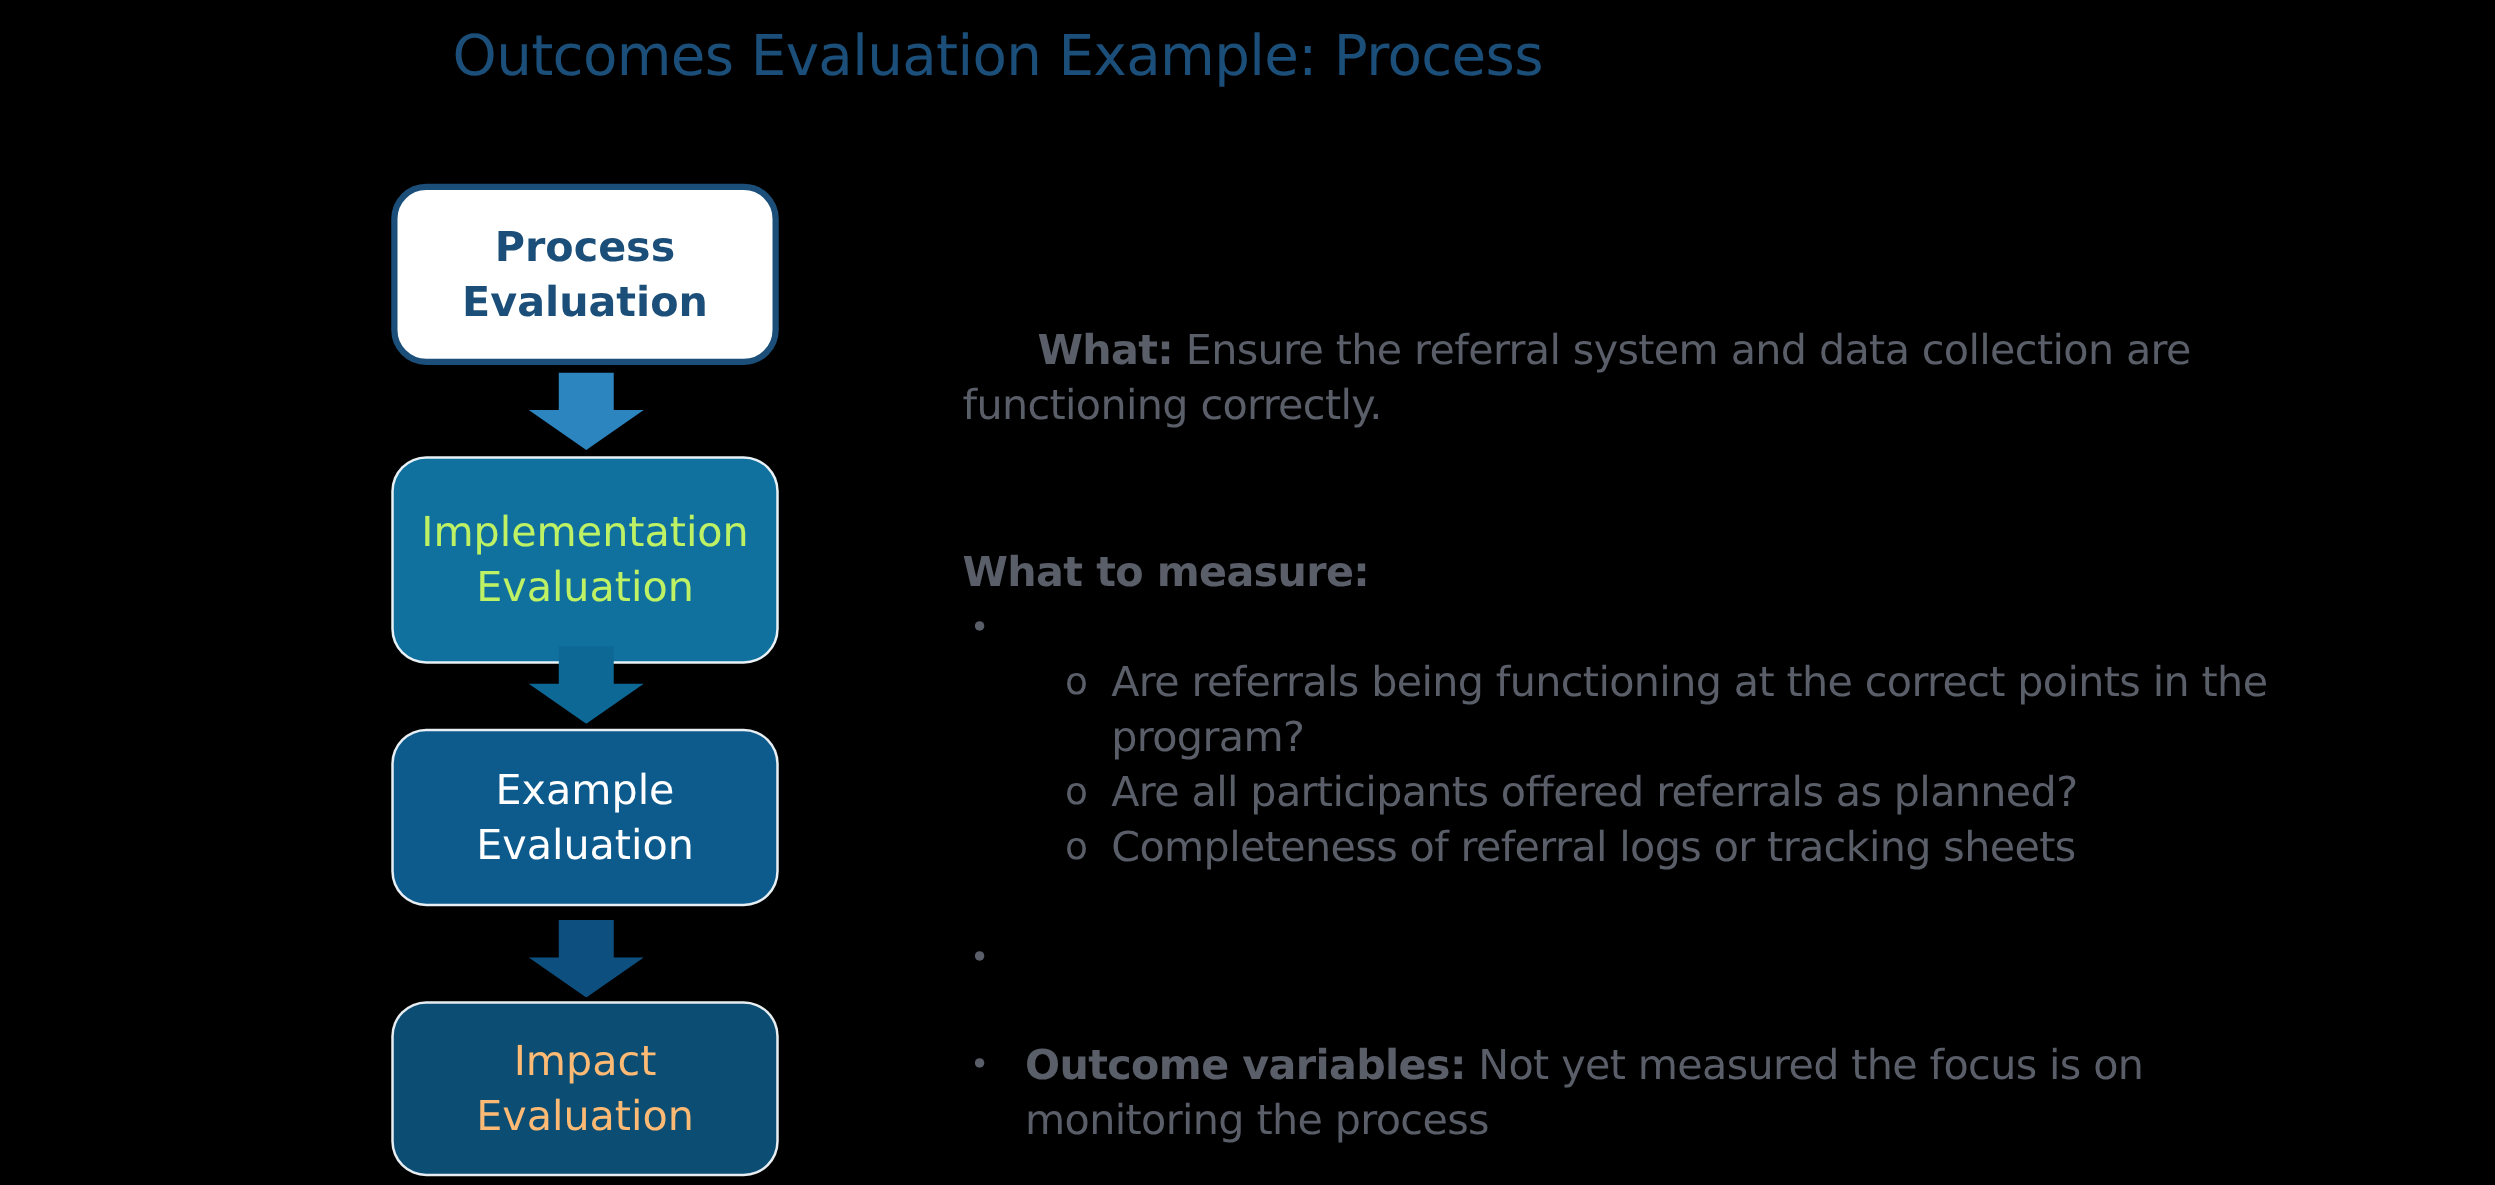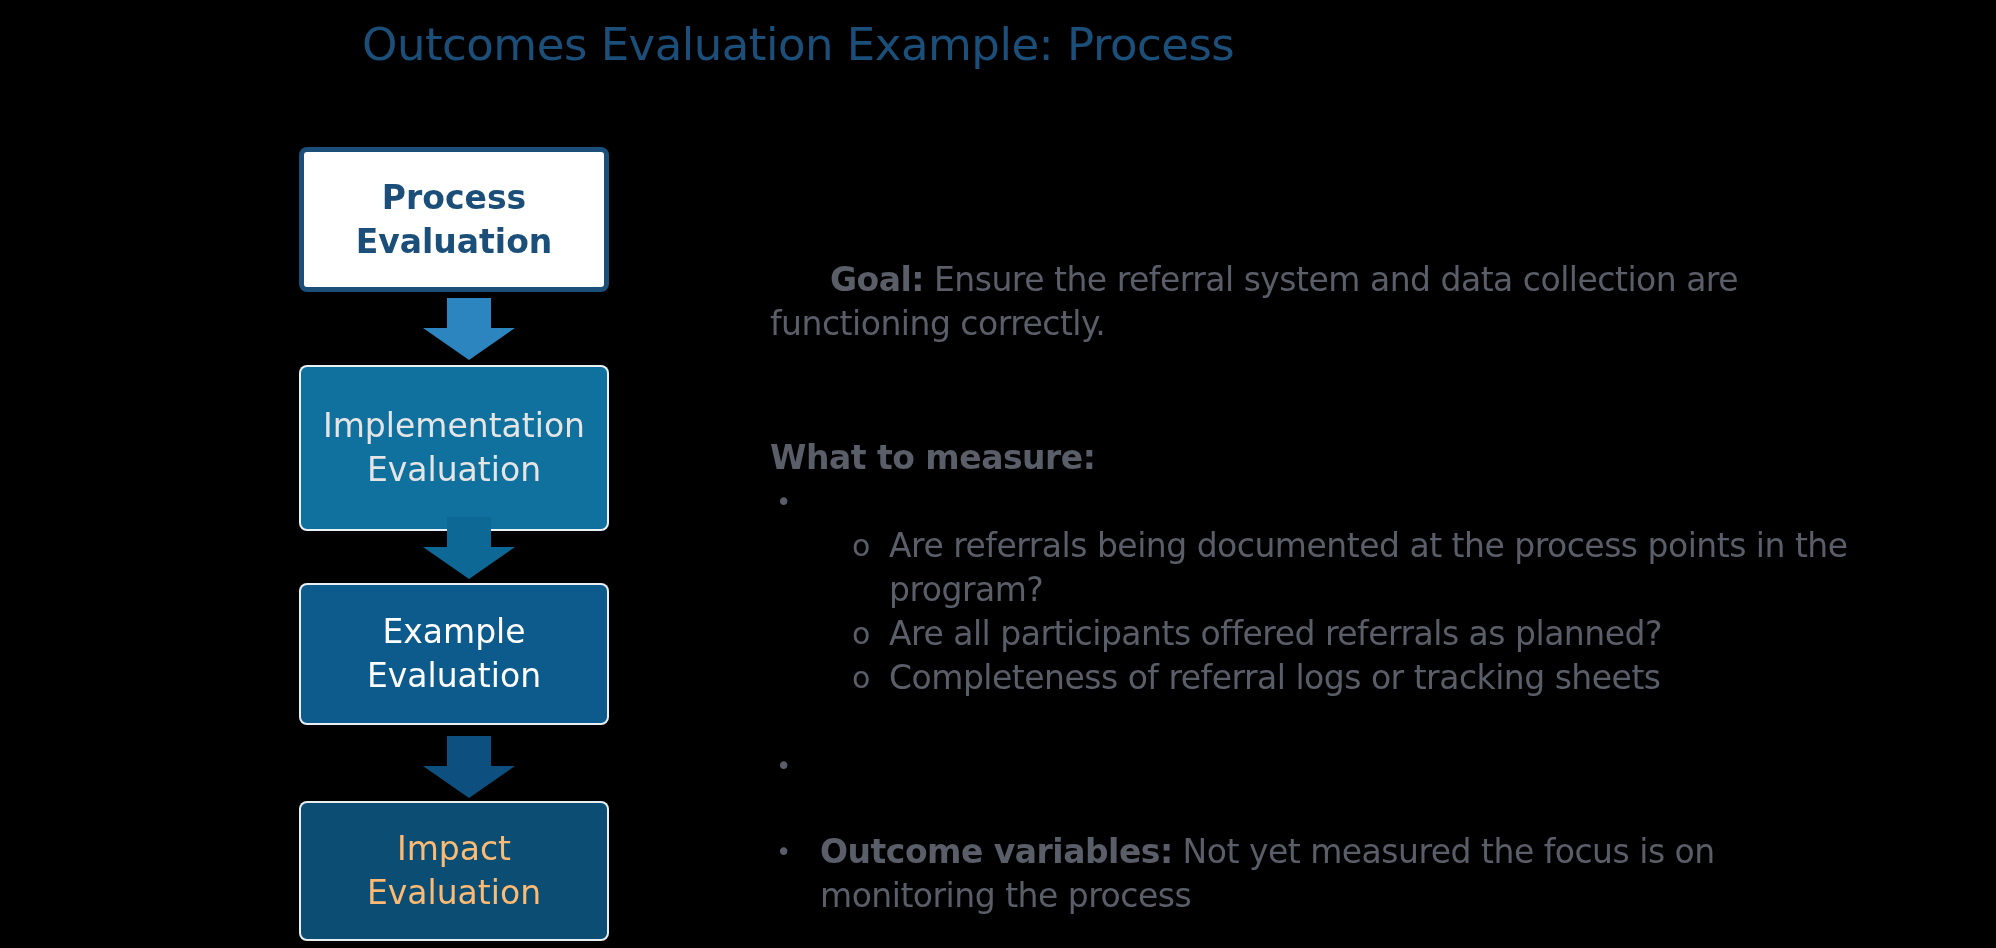--- a/index.html
+++ b/index.html
@@ -10,22 +10,22 @@
     padding-left:36px;
   }
   
   .slide-title {
     position:absolute; left:362px; top:18px;
     font-size:45px; font-weight:normal; letter-spacing:-0.5px;
     white-space:pre;
   }
   
   .step-box {
-    position:absolute; left:299px; width:310px;
-    border-radius:8px;
+    position:absolute; left:313px; width:310px;
+    border-radius:28px;
     display:flex; align-items:center; justify-content:center;
     text-align:center; font-size:33px; line-height:44px;
     white-space:pre-line; box-sizing:border-box;
   }
   .step-box.first {
     border:5px solid #1B4E78; font-weight:bold; background:#fff;
   }
   .step-box.filled {
     border:2px solid rgba(255,255,255,0.9);
   }
@@ -63,21 +63,21 @@
 
     <div class="step-box first" style="top: 147px; height: 145px; background-color: rgb(255, 255, 255); color: rgb(27, 78, 120); border-color: rgb(27, 78, 120);">
       <span>Process
 Evaluation</span>
     </div>
 
     <svg class="arrow-down" style="top:298px;" viewBox="0 0 92 62">
       <polygon points="24,0 68,0 68,30 92,30 46,62 0,30 24,30" fill="#2C85BE"></polygon>
     </svg>
 
-    <div class="step-box filled" style="top: 365px; height: 166px; background-color: rgb(17, 113, 158); color: #e5e5e5;">
+    <div class="step-box filled" style="top: 365px; height: 166px; background-color: rgb(17, 113, 158); color: #bef264;">
       <span>Implementation
 Evaluation</span>
     </div>
 
     <svg class="arrow-down" style="top:517px;" viewBox="0 0 92 62">
       <polygon points="24,0 68,0 68,30 92,30 46,62 0,30 24,30" fill="#0E6896"></polygon>
     </svg>
 
     <div class="step-box filled" style="top: 583px; height: 142px; background-color: rgb(13, 91, 141); color: rgb(255, 255, 255);">
       <span>Example
@@ -91,33 +91,33 @@
     <div class="step-box filled" style="top: 801px; height: 140px; background-color: rgb(12, 78, 115); color: #fdba74;">
       <span>Impact
 Evaluation</span>
     </div>
 
   </div>
 
   <div class="details" style="color: rgb(90, 94, 105);">
 
     <div class="para goal-para">
-      <span class="b-label">Goal:</span><span> Ensure the referral system and data collection are
+      <span class="b-label">What:</span><span> Ensure the referral system and data collection are
 functioning correctly.</span>
     </div>
 
     <div class="measure-heading">What to measure:</div>
 
     <div class="bullet-row">
       <span class="marker">•</span>
     </div>
 
     <div class="bullet-row sub">
       <span class="marker">o</span>
-      <span class="content">Are referrals being documented at the process points in the
+      <span class="content">Are referrals being functioning at the correct points in the
 program?</span>
     </div>
 
     <div class="bullet-row sub">
       <span class="marker">o</span>
       <span class="content">Are all participants offered referrals as planned?</span>
     </div>
 
     <div class="bullet-row sub">
       <span class="marker">o</span>

